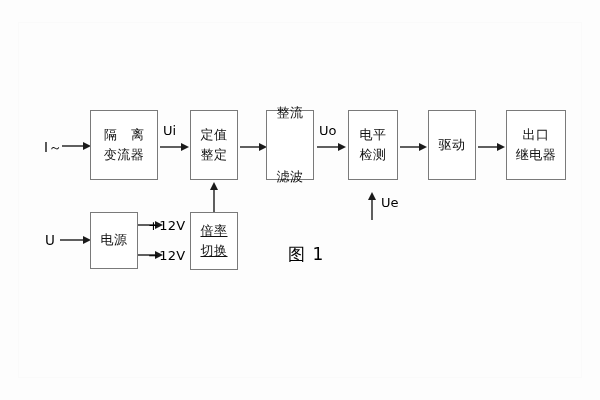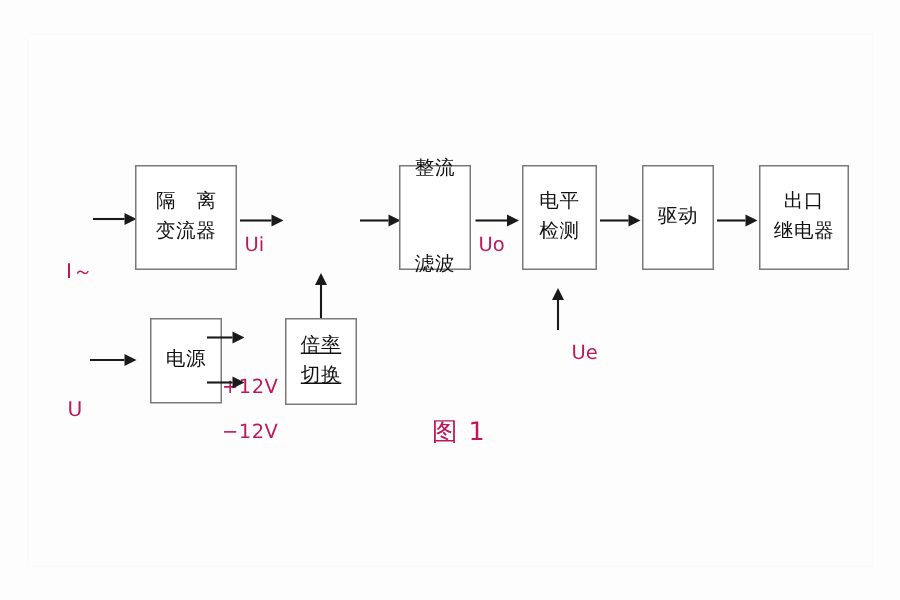--- a/index.html
+++ b/index.html
@@ -41,22 +41,21 @@
     color: #111111;
   }
   .block .ln { display: block; white-space: nowrap; }
   .block.wide-gap .ln:first-child { letter-spacing: 5px; text-indent: 5px; }
   .block.single { font-size: 13px; }
   
   .lbl {
     position: absolute;
     font-size: 12.5px;
     white-space: nowrap;
-    color: #be185d;
-    margin-top: 33px;
+    color: #000000;
   }
   .lbl.sig { font-size: 13px; }
   .lbl.volt { font-size: 13px; letter-spacing: 0.3px; }
   .lbl.cap { font-size: 17px; letter-spacing: 1px; }
   .lbl.inp { font-size: 13.5px; letter-spacing: 0.5px; }
   
   .conn {
     position: absolute;
     overflow: visible;
   }
@@ -81,20 +80,24 @@
     <span class="ln">隔 离</span>
     <span class="ln">变流器</span>
   </div>
 
   <div class="lbl sig" style="left:163px; top:123px;">Ui</div>
   <svg class="conn" style="left:160px; top:141px;" width="30" height="12">
     <line x1="0" y1="6" x2="21" y2="6"></line>
     <polygon points="21,2 29,6 21,10"></polygon>
   </svg>
 
+  <div class="block" style="left:190px; top:110px; width:48px; height:70px;">
+    <span class="ln">定值</span>
+    <span class="ln">整定</span>
+  </div>
 
   <svg class="conn" style="left:240px; top:141px;" width="28" height="12">
     <line x1="0" y1="6" x2="19" y2="6"></line>
     <polygon points="19,2 27,6 19,10"></polygon>
   </svg>
 
   <div class="block" style="left:266px; top:110px; width:48px; height:70px;gap:44px;">
     <span class="ln">整流</span>
     <span class="ln">滤波</span>
   </div>
@@ -129,21 +132,21 @@
     <span class="ln">继电器</span>
   </div>
 
   <div class="lbl inp" style="left:45px; top:232px;">U</div>
 
   <svg class="conn" style="left:60px; top:234px;" width="32" height="12">
     <line x1="0" y1="6" x2="23" y2="6"></line>
     <polygon points="23,2 31,6 23,10"></polygon>
   </svg>
 
-  <div class="block single" style="left:100px; top:212px; width:48px; height:57px;">
+  <div class="block single" style="left:90px; top:212px; width:48px; height:57px;">
     <span class="ln">电源</span>
   </div>
 
   <svg class="conn" style="left:138px; top:220px;" width="26" height="10">
     <line x1="0" y1="5" x2="17" y2="5"></line>
     <polygon points="17,1 25,5 17,9"></polygon>
   </svg>
   <div class="lbl volt" style="left:148px; top:218px;">+12V</div>
 
   <svg class="conn" style="left:138px; top:250px;" width="26" height="10">

